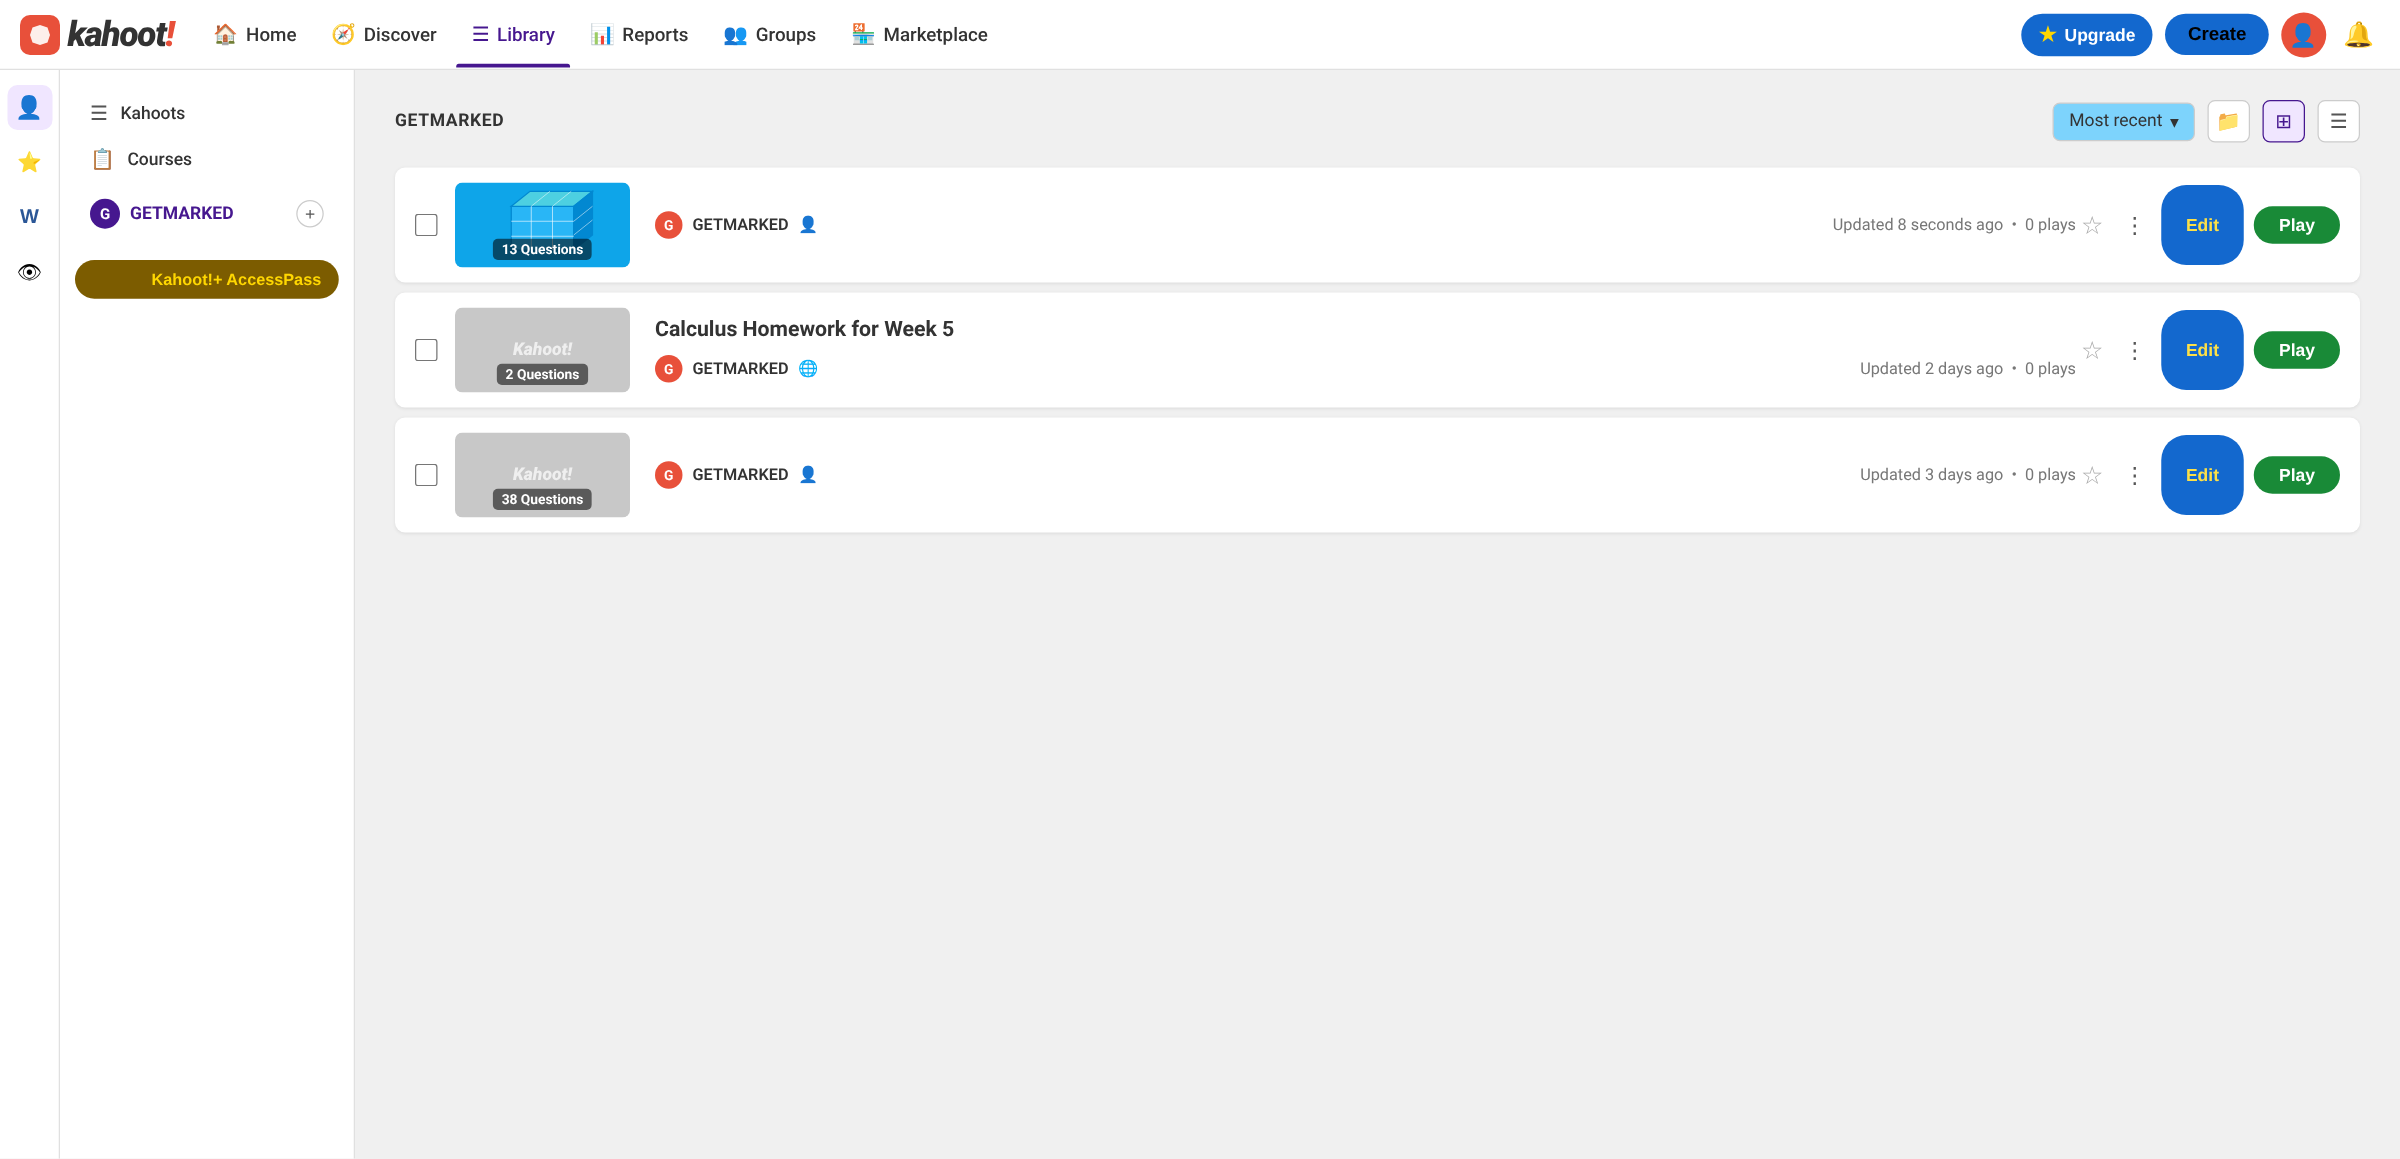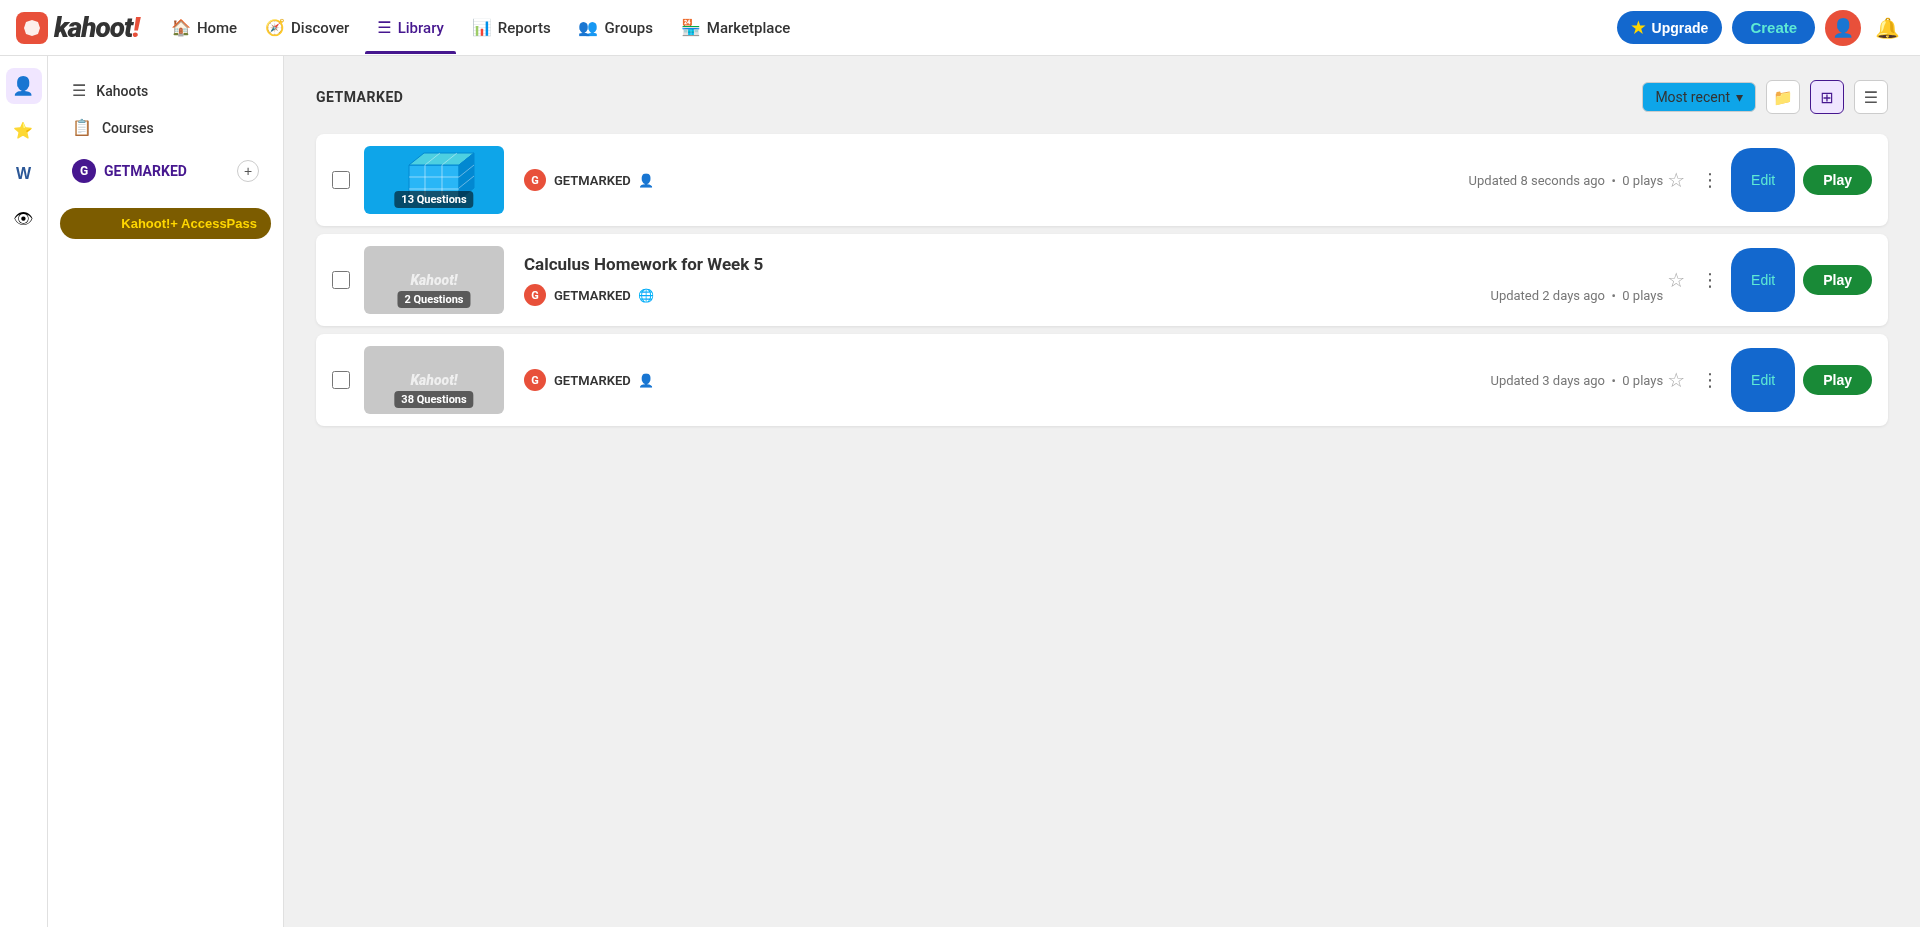--- a/index.html
+++ b/index.html
@@ -40,21 +40,21 @@
     .nav-icon { font-size: 16px; }
 
     .nav-right { display: flex; align-items: center; gap: 10px; margin-left: auto; }
     .upgrade-btn {
       display: flex; align-items: center; gap: 6px; background: #1368ce;
       color: #fff; border: none; border-radius: 20px; padding: 7px 14px;
       font-size: 14px; font-weight: 600; cursor: pointer;
     }
     .upgrade-star { color: #ffd700; font-size: 16px; }
     .create-btn {
-      background: #1368ce; color: #5eead4; border: none; border-radius: 20px;
+      background: #1368ce; color: #000000; border: none; border-radius: 20px;
       padding: 8px 18px; font-size: 15px; font-weight: 700; cursor: pointer;
     }
     .avatar-btn {
       width: 36px; height: 36px; border-radius: 50%; background: #e8503a;
       display: flex; align-items: center; justify-content: center;
       cursor: pointer; border: none;
     }
     .bell-btn {
       background: none; border: none; font-size: 20px; cursor: pointer;
       color: #555; padding: 4px;
@@ -105,21 +105,21 @@
     
     .content { flex: 1; padding: 24px 32px; overflow-y: auto; background: #f0f0f0; }
     .content-header {
       display: flex; align-items: center; justify-content: space-between;
       margin-bottom: 20px;
     }
     .content-title { font-size: 14px; font-weight: 700; color: #333; letter-spacing: 0.5px; }
     .header-controls { display: flex; align-items: center; gap: 10px; }
     .sort-select {
       display: flex; align-items: center; gap: 6px; border: 1px solid #ccc;
-      border-radius: 6px; padding: 6px 12px; background: #0ea5e9; cursor: pointer;
+      border-radius: 6px; padding: 6px 12px; background: #7dd3fc; cursor: pointer;
       font-size: 14px; color: #333;
     }
     .view-btn {
       width: 34px; height: 34px; border: 1px solid #ccc; border-radius: 6px;
       background: #fff; display: flex; align-items: center; justify-content: center;
       cursor: pointer; font-size: 16px; color: #555;
     }
     .view-btn.active { background: #f0e6ff; border-color: #46178f; color: #46178f; }
 
     
@@ -160,22 +160,22 @@
       display: flex; align-items: center; justify-content: center;
       font-size: 11px; color: #fff; font-weight: 700;
     }
     .meta-author { font-weight: 600; color: #333; }
     .meta-share { font-size: 13px; color: #777; }
     .meta-updated { margin-left: auto; color: #777; font-size: 13px; }
     .card-actions { display: flex; align-items: center; gap: 8px; }
     .star-btn { background: none; border: none; font-size: 20px; color: #aaa; cursor: pointer; padding: 4px; }
     .more-btn { background: none; border: none; font-size: 18px; color: #555; cursor: pointer; padding: 4px; }
     .edit-btn {
-      background: #1368ce; color: #5eead4; border: none; border-radius: 20px;
-      padding: 24px 20px; font-size: 14px; font-weight: 400; cursor: pointer;
+      background: #1368ce; color: #fde047; border: none; border-radius: 20px;
+      padding: 24px 20px; font-size: 14px; font-weight: 700; cursor: pointer;
     }
     .play-btn {
       background: #198a37; color: #fff; border: none; border-radius: 20px;
       padding: 7px 20px; font-size: 14px; font-weight: 700; cursor: pointer;
     }
   </style>
 </head>
 <body>
 
 <nav class="top-nav">

